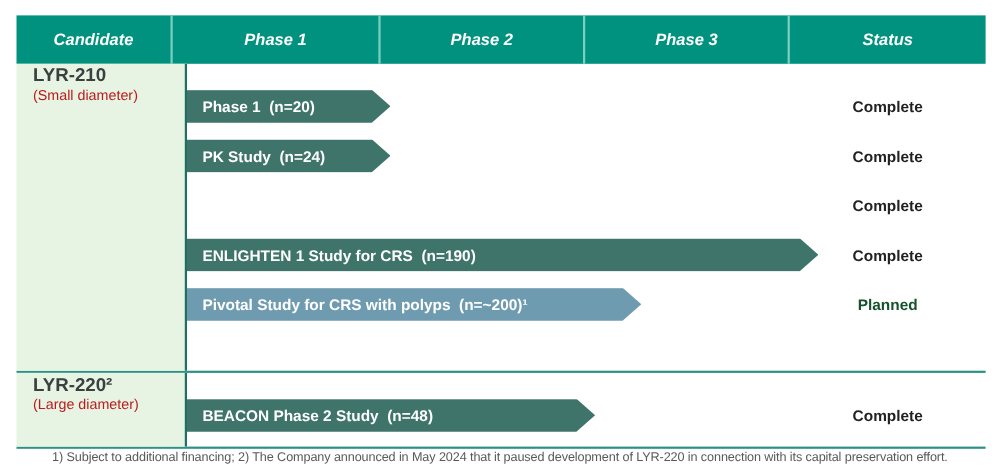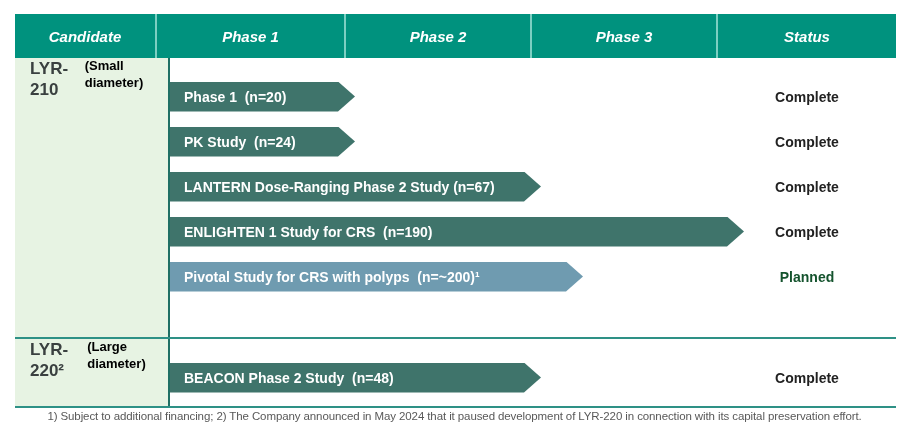--- a/index.html
+++ b/index.html
@@ -12,24 +12,24 @@
   .header-row{display:flex;height:44px;background:#00927E;}
   .hcell{display:flex;align-items:center;justify-content:center;
     color:#ffffff;font-weight:bold;font-size:15px;font-style:italic;}
   .hsep{width:2px;background:#7CCFC2;height:100%;}
   .hc1{width:140px;} .hc2{width:187px;} .hc3{width:184px;} .hc4{width:184px;} .hc5{width:178px;}
   
   .section{display:flex;}
   .s1{height:279px;}
   .s2{height:67px;}
   .cand{width:138px;background:#E7F3E3;border-right:2px solid #1F6F64;
-    display:flex;flex-direction:row;justify-content:flex-start;
+    display:flex;flex-direction:column;justify-content:flex-start;
     padding-left:15px;box-sizing:content-box;}
   .cand-name{font-size:17px;font-weight:bold;color:#3A4040;line-height:1.25;}
-  .cand-sub{font-size:13px;font-weight:bold;color:#000000;line-height:1.3;}
+  .cand-sub{font-size:13px;font-weight:normal;color:#b91c1c;line-height:1.3;}
   .rows{flex:1;position:relative;overflow:hidden;}
   .s1 .rows{padding-top:16px;}
   .s2 .rows{padding-top:16px;}
   .study-row{height:45px;position:relative;display:flex;align-items:center;}
   .arrow{height:30px;display:flex;align-items:center;padding-left:14px;
     box-sizing:border-box;color:#ffffff;font-weight:bold;font-size:14px;
     clip-path:polygon(0 0, calc(100% - 17px) 0, 100% 50%, calc(100% - 17px) 100%, 0 100%);}
   .arrow span{white-space:pre;}
   .a-teal{background:#3F746B;}
   .a-gray{background:#5B6971;}
@@ -73,23 +73,20 @@
             </div>
           <div class="status">Complete</div>
         </div>
         <div class="study-row">
           <div class="arrow a-teal" style="width:185px">
               <span>PK Study  (n=24)</span>
             </div>
           <div class="status">Complete</div>
         </div>
         <div class="study-row">
-          <div class="arrow a-teal" style="width:371px">
-              <span>LANTERN Dose-Ranging Phase 2 Study (n=67)</span>
-            </div>
           <div class="status">Complete</div>
         </div>
         <div class="study-row">
           <div class="arrow a-teal" style="width:574px">
               <span>ENLIGHTEN 1 Study for CRS  (n=190)</span>
             </div>
           <div class="status">Complete</div>
         </div>
         <div class="study-row">
           <div class="arrow a-blue" style="width:413px">

